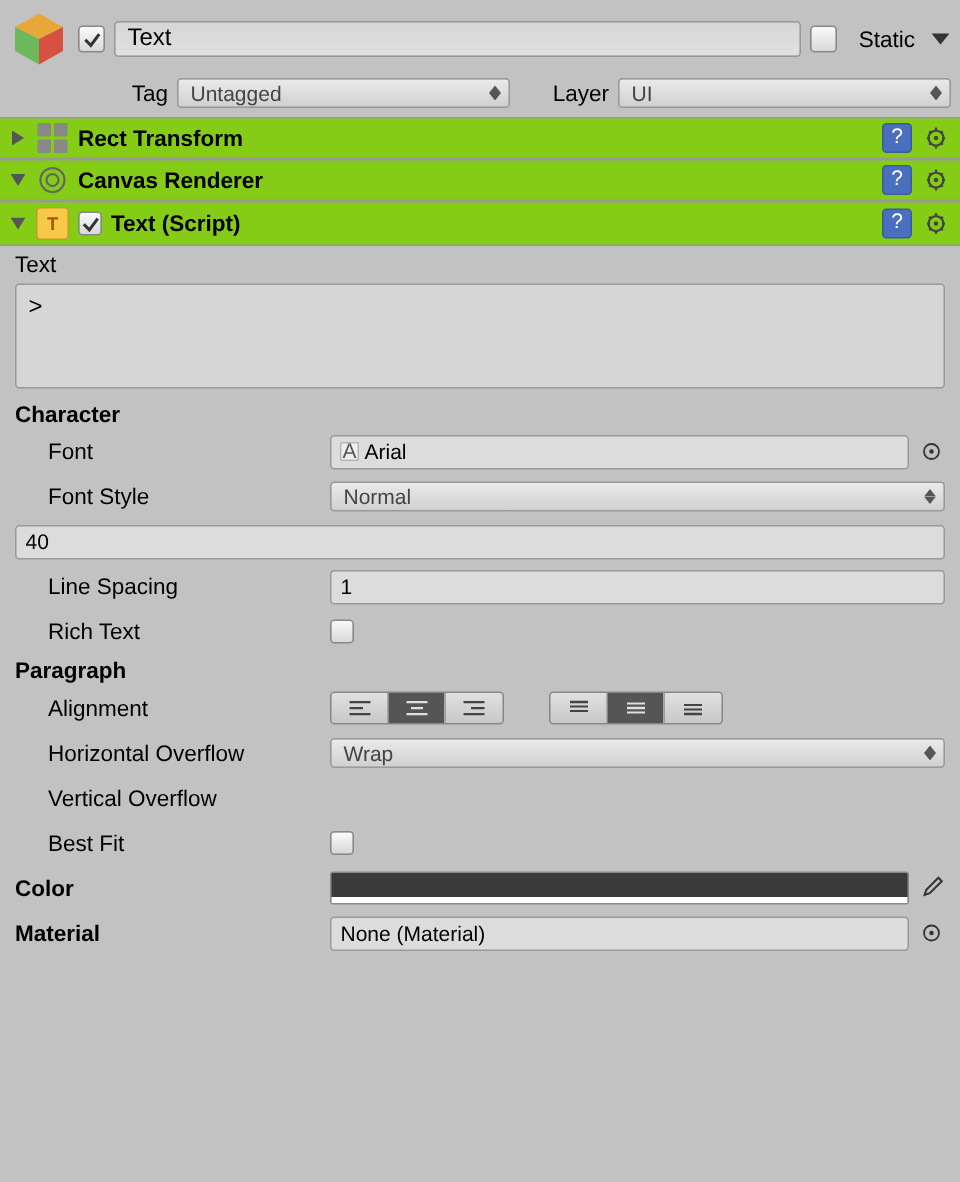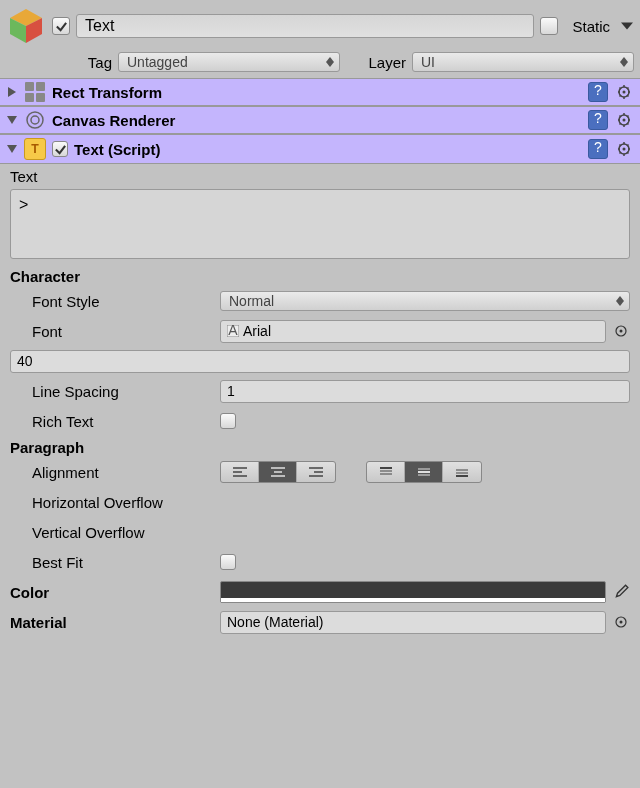--- a/index.html
+++ b/index.html
@@ -14,21 +14,21 @@
   .static-label { margin-left: 8px; font-size: 15px; }
   .dropdown-arrow { width: 14px; display: flex; align-items: center; justify-content: center; margin-left: 4px; }
   
   .tag-row { display: flex; align-items: center; padding: 2px 6px 6px 6px; gap: 6px; margin-left: 38px; }
   .tag-label { width: 68px; text-align: right; font-size: 15px; }
   .dropdown { flex: 1; background: linear-gradient(#eaeaea,#d0d0d0); border: 1px solid #999; border-radius: 3px; height: 20px; display: flex; align-items: center; padding: 0 18px 0 8px; position: relative; font-size: 14px; color: #444; }
   .dropdown .dd-arrows { position: absolute; right: 5px; top: 50%; transform: translateY(-50%); display: flex; flex-direction: column; line-height: 0; }
   .dropdown .dd-arrows svg { width: 8px; height: 5px; }
   .layer-label { width: 60px; text-align: right; font-size: 15px; }
 
-  .component-bar { display: flex; align-items: center; background: #c4b5fd; border-top: 1px solid #999; border-bottom: 1px solid #999; padding: 2px 6px; gap: 6px; height: 28px; }
+  .component-bar { display: flex; align-items: center; background: #84cc16; border-top: 1px solid #999; border-bottom: 1px solid #999; padding: 2px 6px; gap: 6px; height: 28px; }
   .component-bar.with-check { height: 30px; }
   .fold { width: 12px; height: 12px; display: flex; align-items: center; justify-content: center; }
   .comp-icon { width: 22px; height: 22px; display: flex; align-items: center; justify-content: center; border-radius: 3px; }
   .comp-title { font-weight: bold; flex: 1; font-size: 15px; }
   .help-icon { width: 20px; height: 20px; background: #4b6fbf; border: 1px solid #3a5a9f; border-radius: 3px; display: flex; align-items: center; justify-content: center; color: #fff; font-size: 11px; }
   .gear-icon { width: 18px; height: 18px; display: flex; align-items: center; justify-content: center; color: #333; margin-left: 2px; }
 
   .section-body { padding: 2px 10px 8px 10px; }
   .group-title { font-weight: bold; font-size: 15px; margin-top: 6px; margin-bottom: 4px; }
   .sub-label { font-size: 15px; margin: 2px 0 4px 0; }
@@ -226,56 +226,56 @@
   </div>
 </div>
 
 <div class="section-body">
   <div class="sub-label">Text</div>
   <textarea class="textarea" style="">&gt;</textarea>
 
   <div class="group-title">Character</div>
 
   <div class="prop-row">
-    <div class="prop-label">Font Style</div>
-    <div class="prop-control">
-      <div class="dropdown">
-        <span>Normal</span>
-        <div class="dd-arrows">
-          <svg viewBox="0 0 8 5">
-              <polygon points="0,5 8,5 4,0" fill="#555"></polygon>
-            </svg>
-          <svg viewBox="0 0 8 5">
-              <polygon points="0,0 8,0 4,5" fill="#555"></polygon>
-            </svg>
-        </div>
-      </div>
-    </div>
-  </div>
-
-  <div class="prop-row">
     <div class="prop-label">Font</div>
     <div class="prop-control">
       <div class="obj-field">
         <svg viewBox="0 0 12 12" width="12" height="12">
             <rect x="0" y="0" width="12" height="12" fill="#eee" stroke="#888"></rect>
             <text x="6" y="10" text-anchor="middle" font-size="9" fill="#555">A</text>
           </svg>
         <span>Arial</span>
       </div>
       <div class="obj-picker">
         <svg viewBox="0 0 14 14" width="14" height="14">
             <circle cx="7" cy="7" r="5" fill="none" stroke="#333" stroke-width="1.2"></circle>
             <circle cx="7" cy="7" r="1.5" fill="#333"></circle>
           </svg>
       </div>
     </div>
   </div>
 
   <div class="prop-row">
+    <div class="prop-label">Font Style</div>
+    <div class="prop-control">
+      <div class="dropdown">
+        <span>Normal</span>
+        <div class="dd-arrows">
+          <svg viewBox="0 0 8 5">
+              <polygon points="0,5 8,5 4,0" fill="#555"></polygon>
+            </svg>
+          <svg viewBox="0 0 8 5">
+              <polygon points="0,0 8,0 4,5" fill="#555"></polygon>
+            </svg>
+        </div>
+      </div>
+    </div>
+  </div>
+
+  <div class="prop-row">
     <div class="prop-control">
       <input class="text-input" value="40" style="">
     </div>
   </div>
 
   <div class="prop-row">
     <div class="prop-label">Line Spacing</div>
     <div class="prop-control">
       <input class="text-input" value="1" style="">
     </div>
@@ -338,20 +338,33 @@
               <line x1="2" y1="7" x2="14" y2="7" stroke-width="1.2"></line>
               <line x1="2" y1="10" x2="14" y2="10" stroke-width="1.8"></line>
             </svg>
           </div>
       </div>
     </div>
   </div>
 
   <div class="prop-row">
     <div class="prop-label">Horizontal Overflow</div>
+    <div class="prop-control">
+      <div class="dropdown">
+        <span>Wrap</span>
+        <div class="dd-arrows">
+          <svg viewBox="0 0 8 5">
+              <polygon points="0,5 8,5 4,0" fill="#555"></polygon>
+            </svg>
+          <svg viewBox="0 0 8 5">
+              <polygon points="0,0 8,0 4,5" fill="#555"></polygon>
+            </svg>
+        </div>
+      </div>
+    </div>
   </div>
 
   <div class="prop-row">
     <div class="prop-label">Vertical Overflow</div>
   </div>
 
   <div class="prop-row">
     <div class="prop-label">Best Fit</div>
     <div class="prop-control">
       <div class="checkbox small"></div>

